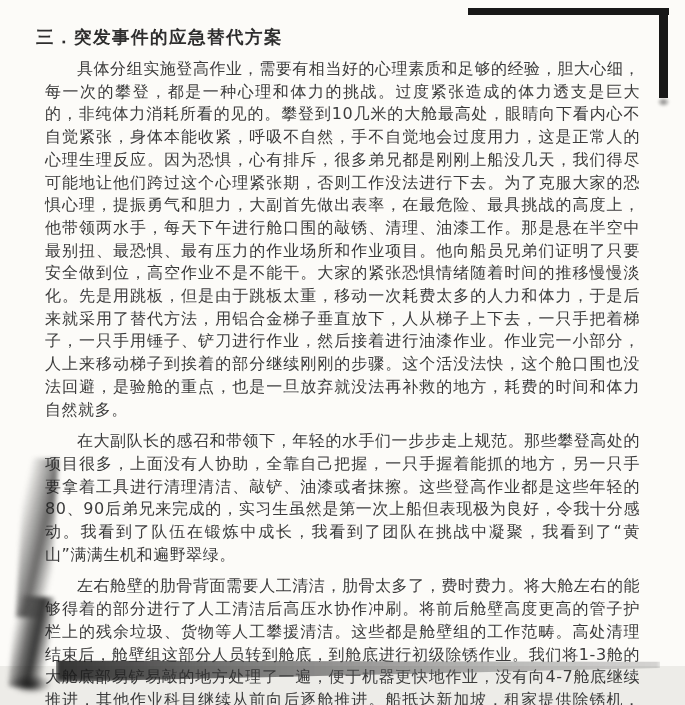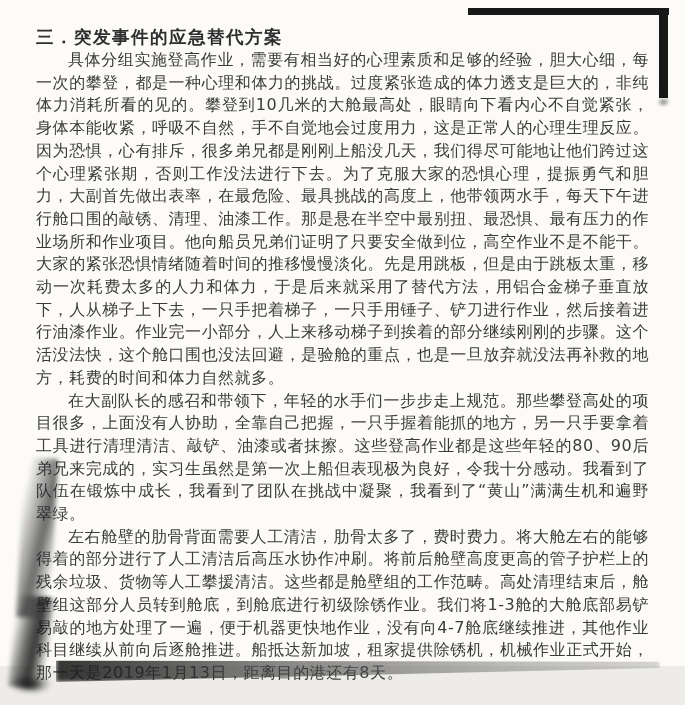--- a/index.html
+++ b/index.html
@@ -112,21 +112,21 @@
   }
   .doc-title {
     margin: 0;
     font-size: 17.5px;
     font-weight: 700;
     line-height: 23px;
     letter-spacing: 1.5px;
     color: #2e2e2e;
   }
   .para {
-    margin: 0;
+    margin: 9px;
     font-size: 16px;
     line-height: 22.7px;
     letter-spacing: 0.55px;
     text-align: justify;
     text-indent: 2em;
     color: #3b3b3b;
   }
 </style>
 </head>
 <body>

